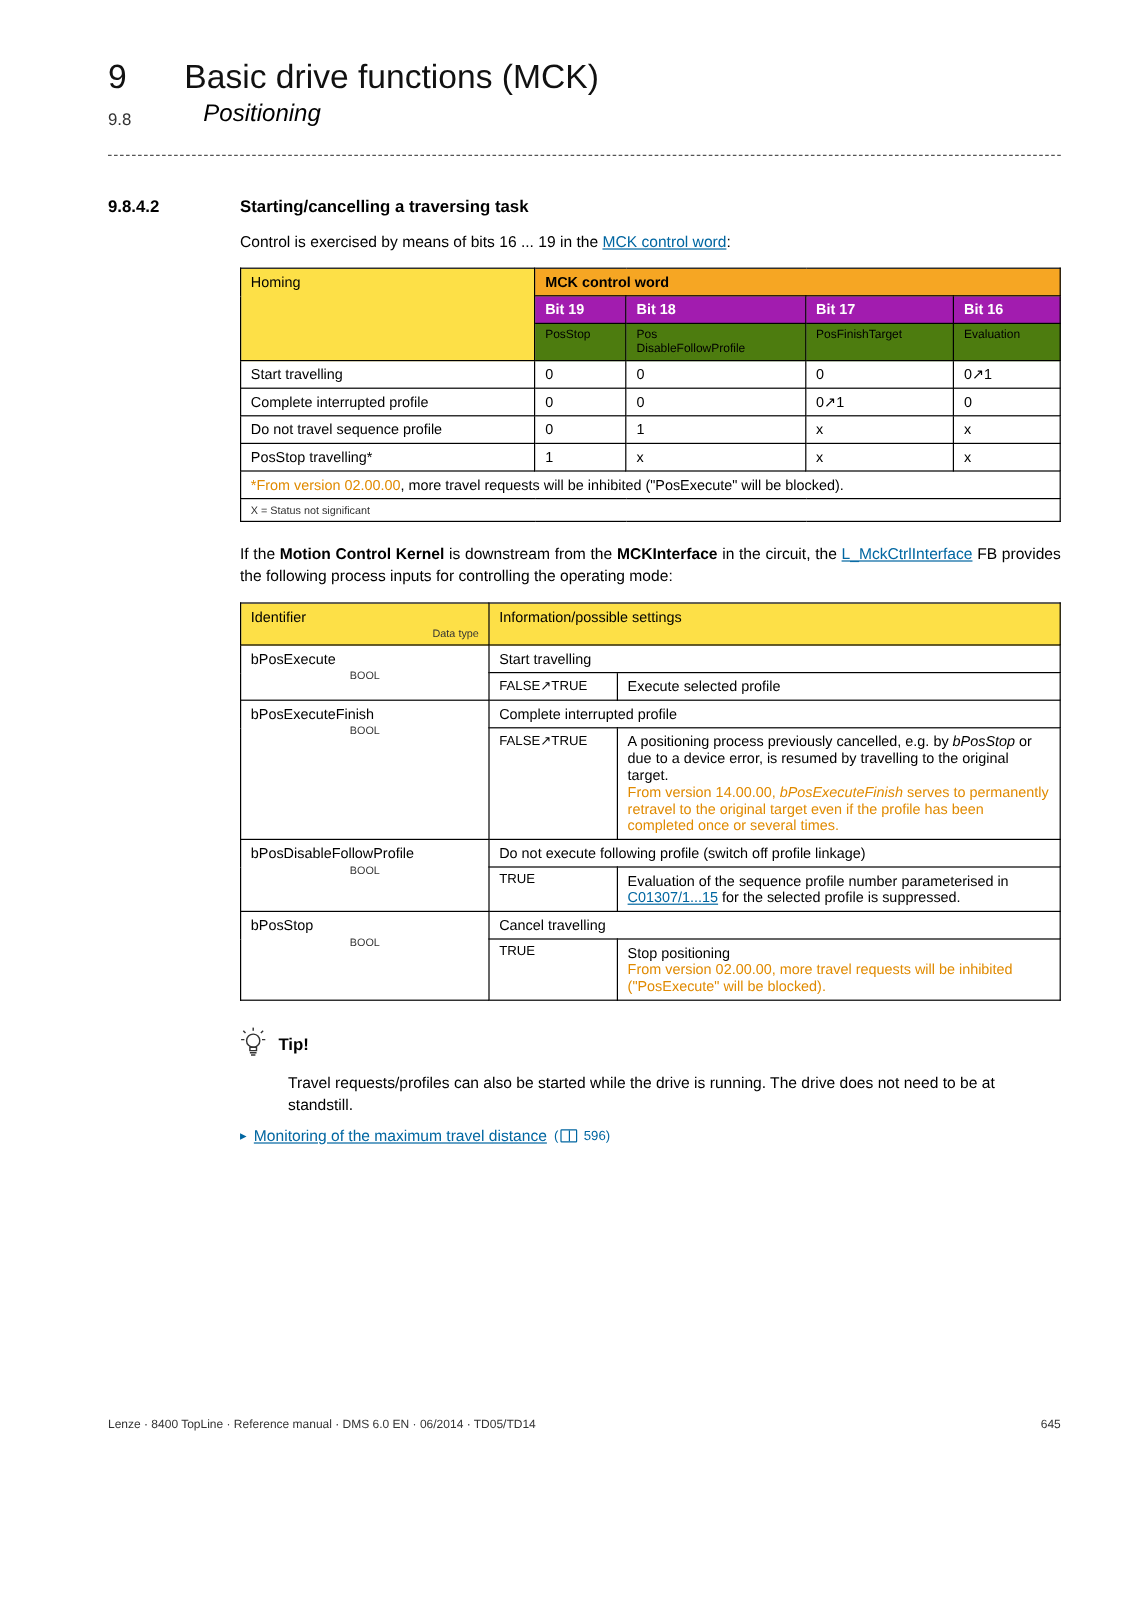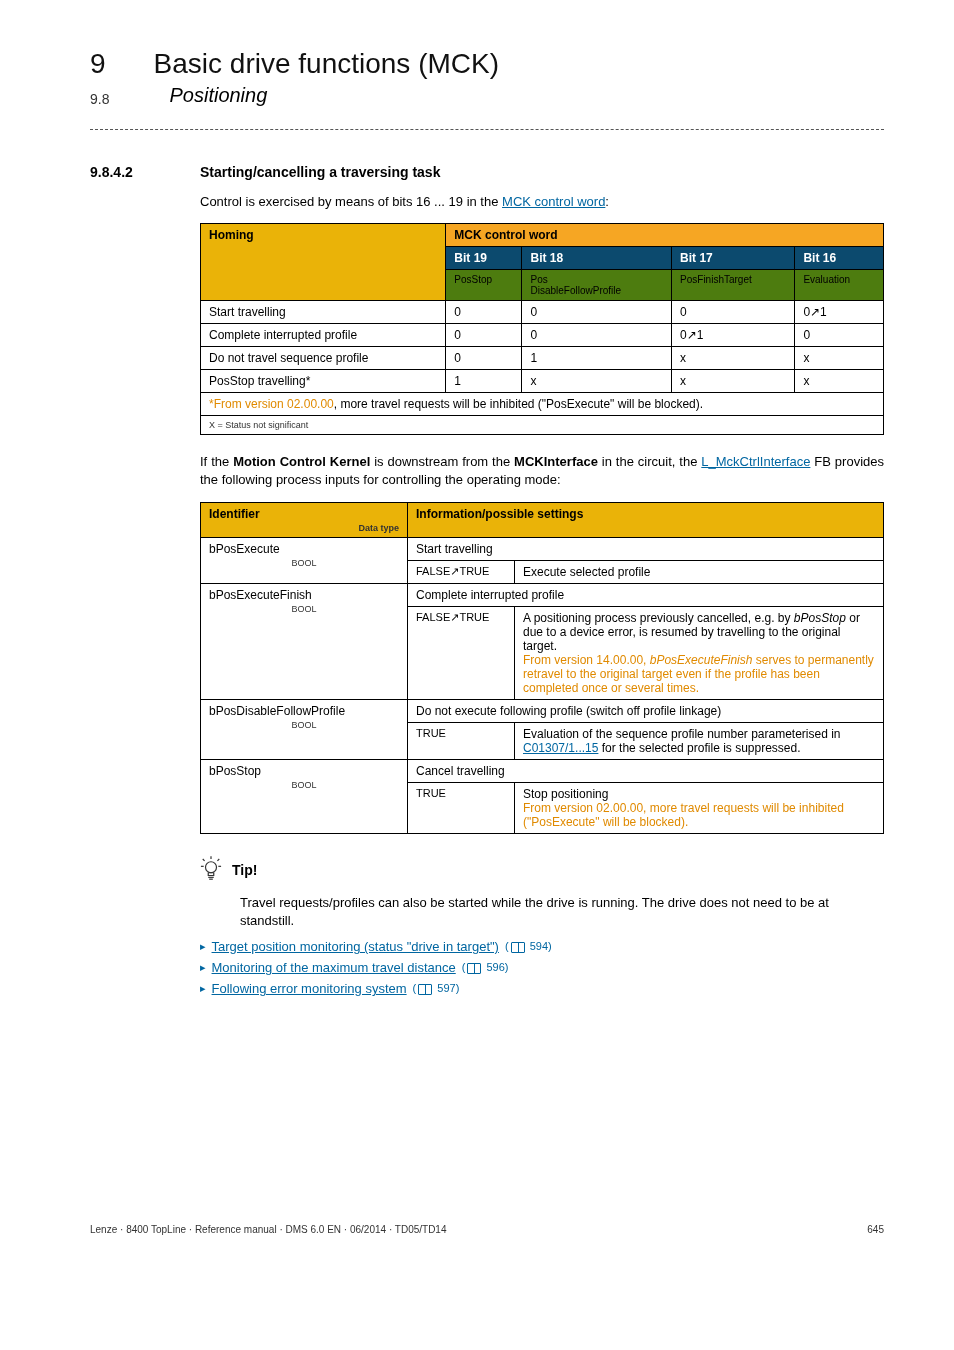--- a/index.html
+++ b/index.html
@@ -84,31 +84,31 @@
     font-size: 12px;
     margin-bottom: 6px;
   }
   table.data th, table.data td {
     border: 1px solid #000;
     padding: 4px 8px;
     vertical-align: top;
     text-align: left;
   }
   .hdr-grey {
-    background: #eab308;
-    font-weight: 700;
+    background: #fde047;
+    font-weight: 400;
   }
   .hdr-orange {
     background: #f6a623;
     font-weight: 700;
     text-align: center;
     color: #000;
   }
   .hdr-blue {
-    background: #0c4a6e;
+    background: #a21caf;
     color: #fff;
     text-align: center;
     font-weight: 700;
   }
   .hdr-sub-grey {
     background: #4d7c0f;
     text-align: center;
     font-size: 10px;
     font-weight: 400;
   }
@@ -399,30 +399,22 @@
             <line x1="10" y1="25" x2="14" y2="25"></line>
           </g>
         </svg>
       </span>
       <span class="tip-heading">Tip!</span>
     </div>
     <div class="tip-body">Travel requests/profiles can also be started while the drive is running. The drive does not need to be at standstill.</div>
 
     <ul class="rel-list">
       <li>
-        <a href="#" class="link">Target position monitoring (status "drive in target")</a>
-        <span class="pageref">(<span class="book-icon"></span> <span>594</span>)</span>
-      </li>
-      <li>
         <a href="#" class="link">Monitoring of the maximum travel distance</a>
         <span class="pageref">(<span class="book-icon"></span> <span>596</span>)</span>
-      </li>
-      <li>
-        <a href="#" class="link">Following error monitoring system</a>
-        <span class="pageref">(<span class="book-icon"></span> <span>597</span>)</span>
       </li>
     </ul>
 
   </div>
 
   <div class="footer">
     <span>Lenze · 8400 TopLine · Reference manual · DMS 6.0 EN · 06/2014 · TD05/TD14</span>
     <span>645</span>
   </div>
 

